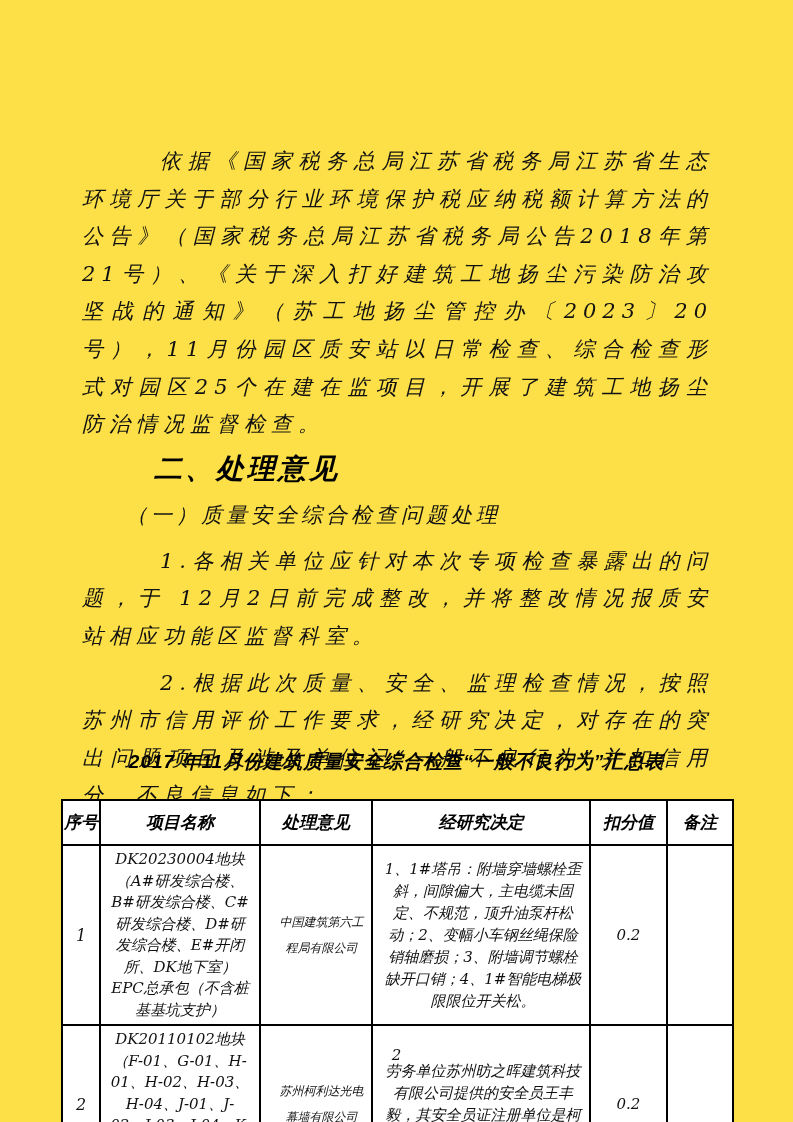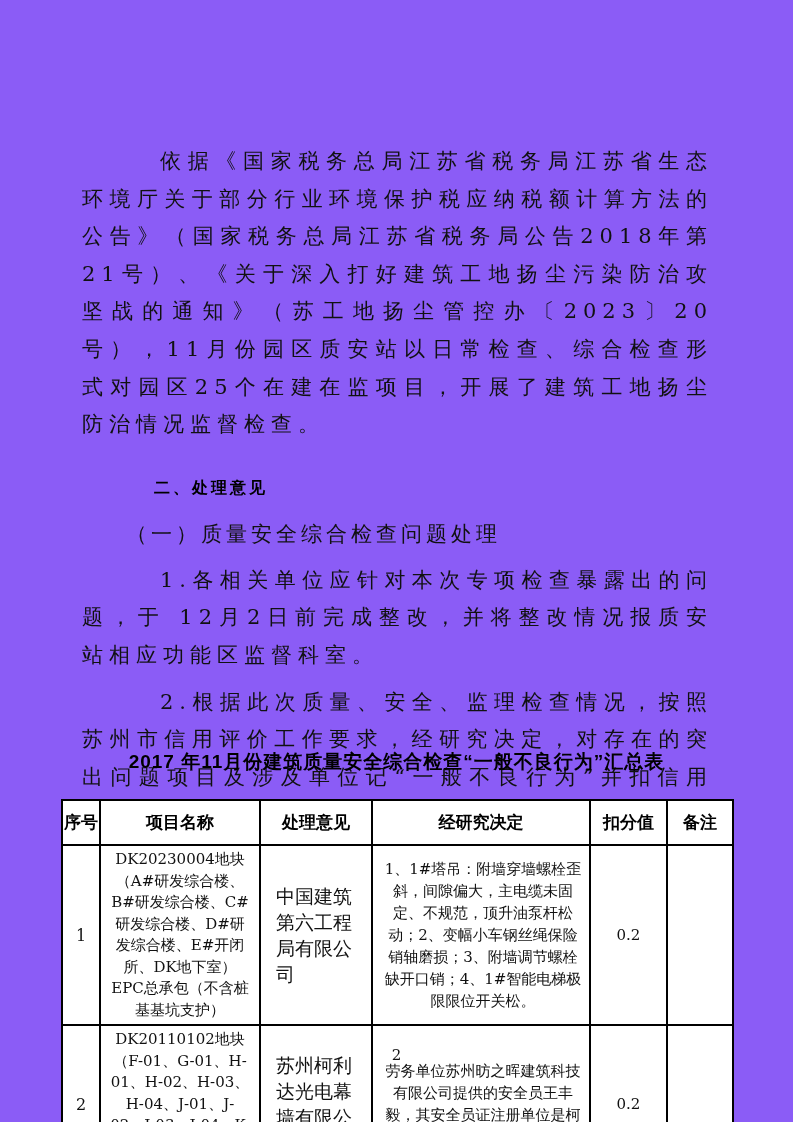--- a/index.html
+++ b/index.html
@@ -1,45 +1,46 @@
 <!DOCTYPE html>
 <html><head>
 <meta charset="utf-8">
 <style>
   html, body { margin: 0; padding: 0; background: #ffffff; }
   .page {
     position: relative;
     width: 793px;
     height: 1122px;
-    background: #8b5cf6;
+    background: #fde047;
     color: #0a0a0a;
     font-family: "DejaVu Serif", serif;
     overflow: hidden;
+    font-style: italic;
   }
   .body-text {
     position: absolute;
     left: 82px;
     top: 143px;
     width: 631px;
   }
   .para {
     margin: 0;
     font-size: 21px;
     line-height: 37.6px;
     letter-spacing: 6px;
     text-align: justify;
     text-indent: 78px;
     color: #111111;
   }
   .sec-heading {
-    margin: 25px 0 0 0;
+    margin: 6px 0 0 0;
     padding-left: 72px;
     font-family: "Liberation Sans", sans-serif;
     font-weight: bold;
-    font-size: 16px;
+    font-size: 28px;
     line-height: 38px;
     letter-spacing: 3px;
     color: #000000;
   }
   .sub-heading {
     margin: 8px 0 0 0;
     padding-left: 44px;
     font-family: "DejaVu Serif", serif;
     font-weight: normal;
     font-size: 21px;
@@ -88,22 +89,22 @@
   .row-2 { height: 78px; }
   .c-seq  { text-align: center; font-size: 16px; color: #111111; }
   .c-project {
     text-align: center;
     font-size: 15px;
     line-height: 21.5px;
     padding: 3px 8px;
     color: #111111;
   }
   .c-unit {
-    text-align: left;
-    font-size: 19px;
+    text-align: center;
+    font-size: 12px;
     line-height: 26px;
     padding: 2px 4px 2px 15px;
     color: #111111;
   }
   .c-content {
     text-align: center;
     font-size: 15px;
     line-height: 22px;
     padding: 4px 6px 4px 10px;
     color: #111111;

